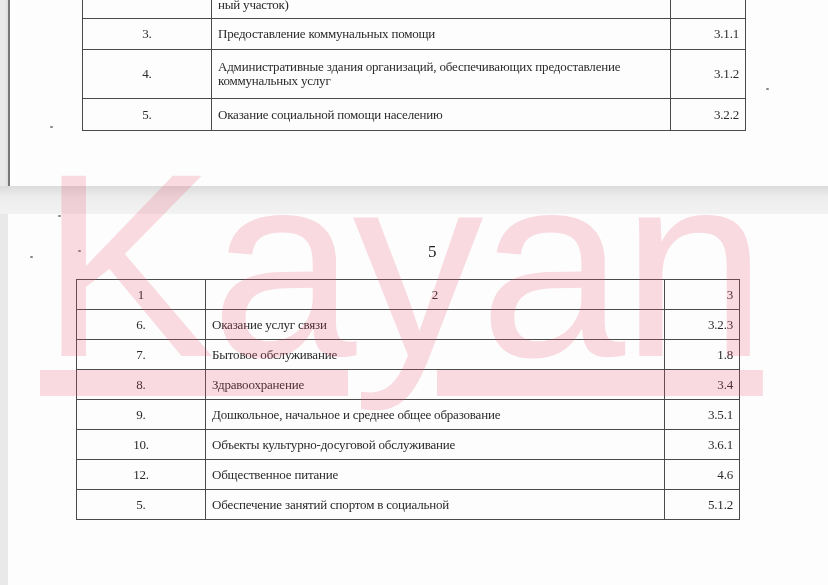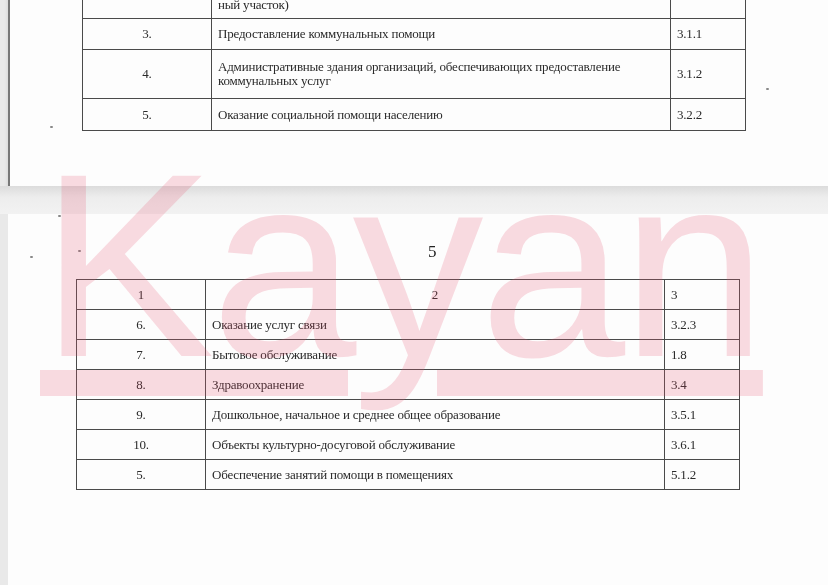--- a/index.html
+++ b/index.html
@@ -26,21 +26,21 @@
   }
   table.doc {
     position:absolute; border-collapse:collapse;
     font-size:13px; letter-spacing:-0.2px;
   }
   table.doc td {
     border:1.5px solid #4a4a4a; padding:0 6px; vertical-align:middle;
   }
   td.c1 { width:116px; text-align:center; }
   td.c2 { width:446px; text-align:left; }
-  td.c3 { width:62px; text-align:left; }
+  td.c3 { width:62px; text-align:right; }
   .t1 { left:72px; top:-20px; }
   .t1 td { vertical-align:top; padding-top:7px; }
   .t2 { left:76px; top:279px; }
   .t2 td { height:29px; }
   .page-num {
     position:absolute; left:428px; top:242px; font-size:17px; color:#222;
   }
   .speck { position:absolute; width:3px; height:2px; background:#888; border-radius:1px; }
   .watermark {
     position:absolute; left:40px; top:135px;
@@ -117,20 +117,25 @@
     <td class="c1">9.</td>
     <td class="c2">Дошкольное, начальное и среднее общее образование</td>
     <td class="c3">3.5.1</td>
   </tr>
   <tr>
     <td class="c1">10.</td>
     <td class="c2">Объекты культурно-досуговой обслуживание</td>
     <td class="c3">3.6.1</td>
   </tr>
   <tr>
+    <td class="c1">12.</td>
+    <td class="c2">Общественное питание</td>
+    <td class="c3">4.6</td>
+  </tr>
+  <tr>
     <td class="c1">5.</td>
-    <td class="c2">Обеспечение занятий помощи в помещениях</td>
+    <td class="c2">Обеспечение занятий спортом в социальной</td>
     <td class="c3">5.1.2</td>
   </tr>
 </tbody>
   </table>
 
 <div class="watermark">Kayan</div>
 
 </body></html>

